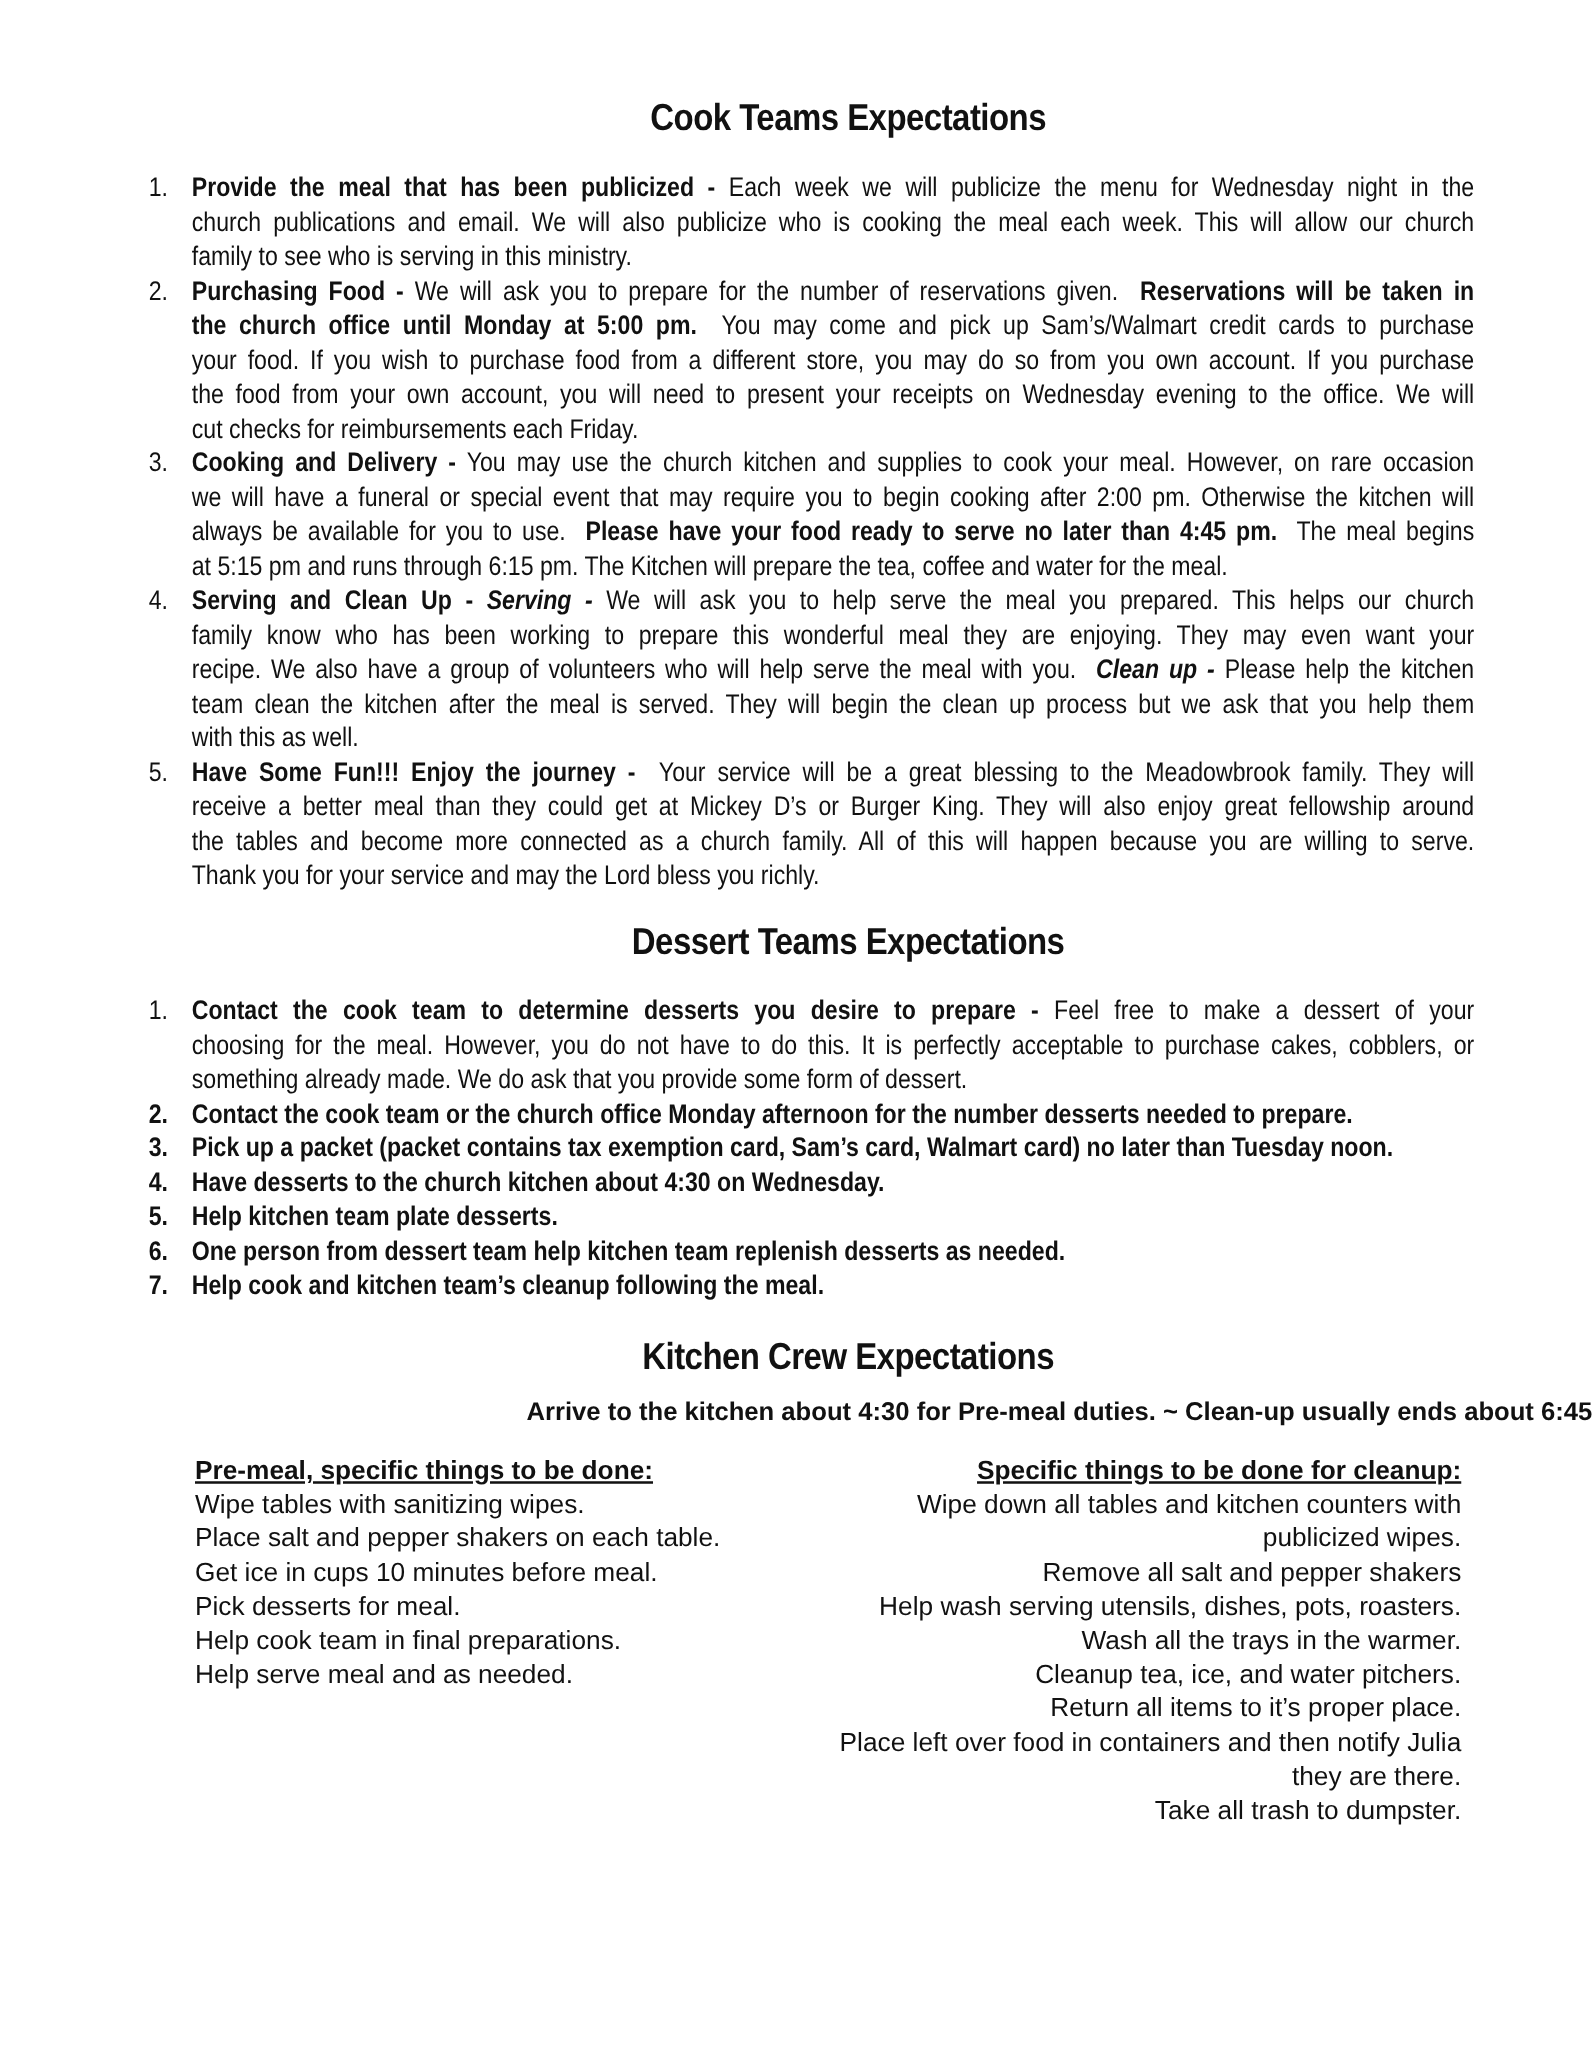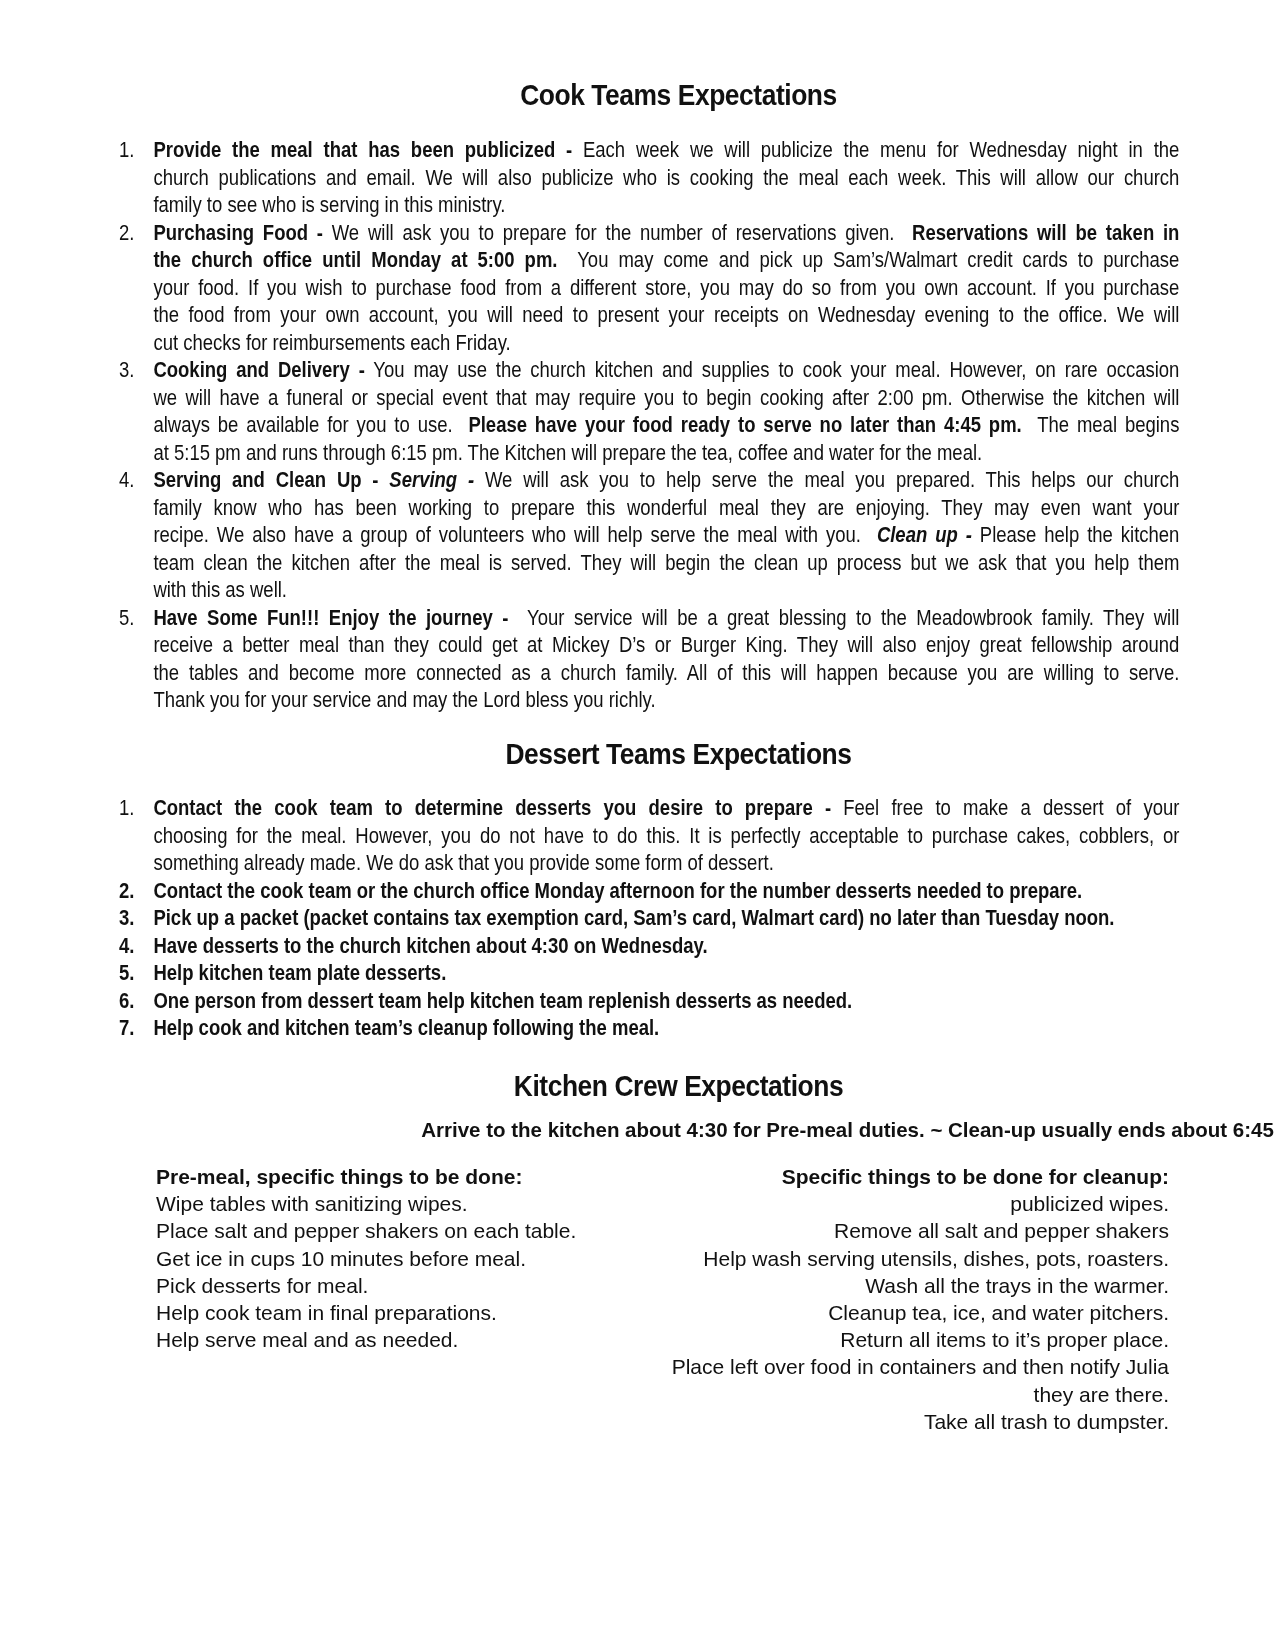--- a/index.html
+++ b/index.html
@@ -11,21 +11,21 @@
                    transform: scaleX(0.88); transform-origin: center; }
   .ol { position: absolute; left: 78px; width: 1060px; font-size: 21.5px; line-height: 27.5px; }
   .li { position: relative; padding-left: 40px; text-align: justify; transform-origin: left top; }
   .li .num { position: absolute; left: 0; top: 0; }
   b { font-weight: bold; }
   i.bi { font-weight: bold; font-style: italic; }
   .dessert-bold .li { font-weight: bold; }
   .subline { position: absolute; left: 0; width: 1275px; text-align: center; font-weight: bold;
              font-size: 20.5px; }
   .col { position: absolute; font-size: 21px; line-height: 27.2px; }
-  .col .hdr { font-weight: bold; }
+  .col .hdr { font-weight: bold; text-decoration: underline; }
   .sq-wrap { width: 1233px; transform: scaleX(0.86); transform-origin: left top; }
 </style>
 </head>
 <body>
 
 <div class="page">
 
   <div class="section-title" style="top:78px;">Cook Teams Expectations</div>
 
   <div class="ol" style="top:137px;">
@@ -134,20 +134,21 @@
     <div>Wipe tables with sanitizing wipes.</div>
     <div>Place salt and pepper shakers on each table.</div>
     <div>Get ice in cups 10 minutes before meal.</div>
     <div>Pick desserts for meal.</div>
     <div>Help cook team in final preparations.</div>
     <div>Help serve meal and as needed.</div>
   </div>
 
   <div class="col" style="left:608px; top:1163px; width:520px;text-align:right;">
     <div class="hdr">Specific things to be done for cleanup:</div>
+    <div>Wipe down all tables and kitchen counters with</div>
     <div>publicized wipes.</div>
     <div>Remove all salt and pepper shakers</div>
     <div>Help wash serving utensils, dishes, pots, roasters.</div>
     <div>Wash all the trays in the warmer.</div>
     <div>Cleanup tea, ice, and water pitchers.</div>
     <div>Return all items to it’s proper place.</div>
     <div>Place left over food in containers and then notify Julia</div>
     <div>they are there.</div>
     <div>Take all trash to dumpster.</div>
   </div>

